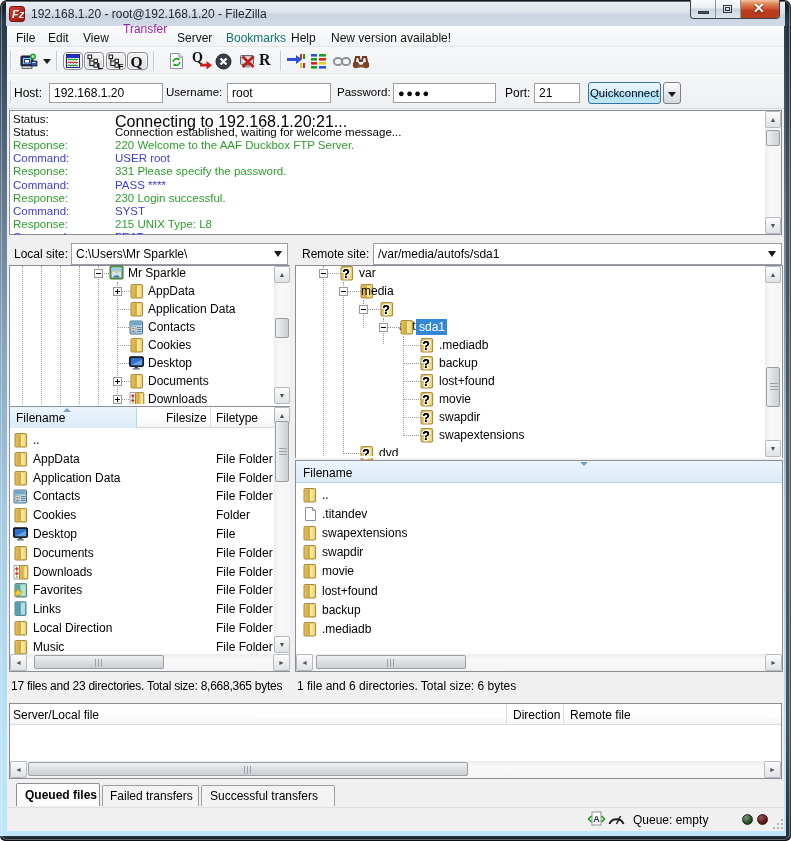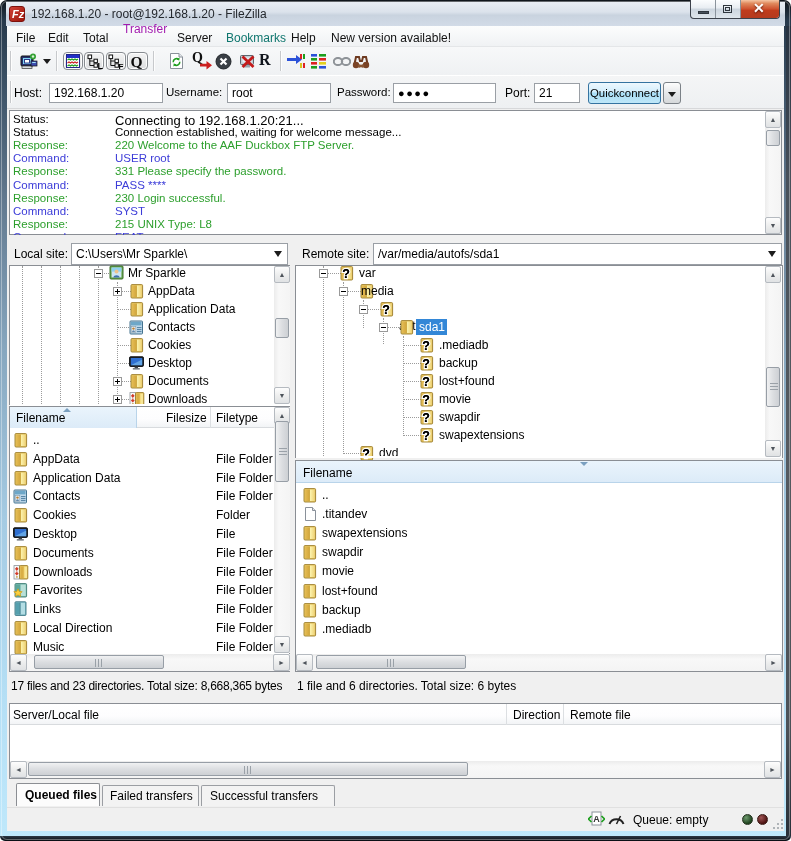--- a/index.html
+++ b/index.html
@@ -43,21 +43,21 @@
     <span style="left:7px;top:11px;width:11px;height:3px;background:#47505a;border:1px solid #2f363d;position:absolute"></span>
     <div style="left:32px;top:5px;width:9px;height:8px;border:1px solid #2f363d;background:transparent;position:absolute">
       <div style="left:1px;top:1px;width:5px;height:4px;border:1px solid #2f363d"></div>
     </div>
     <span style="left:62px;top:0px;font-size:14px;font-weight:bold;color:#fff;text-shadow:0 1px 2px rgba(60,10,0,.8)">✕</span>
   </div>
 <div style="left:7px;top:26px;width:777px;height:805px;background:#f0f0f0"></div>
 <div style="left:7px;top:26px;width:777px;height:21px;background:linear-gradient(180deg,#fcfdfd,#f0f2f4);border-bottom:1px solid #e4e6e8"></div>
 <span style="left:16px;top:31px;color:#121212">File</span>
 <span style="left:48px;top:31px;color:#121212">Edit</span>
-<span style="left:83px;top:31px;color:#121212">Total</span>
+<span style="left:83px;top:31px;color:#121212">View</span>
 <span style="left:123px;top:22px;color:#a21caf">Transfer</span>
 <span style="left:177px;top:31px;color:#121212">Server</span>
 <span style="left:226px;top:31px;color:#0f766e">Bookmarks</span>
 <span style="left:291px;top:31px;color:#121212">Help</span>
 <span style="left:331px;top:31px;color:#121212">New version available!</span>
 <div style="left:7px;top:47px;width:777px;height:28px;background:linear-gradient(180deg,#f7f8f9,#eff1f3)"></div>
 <div class="tbsep" style="left:10px;top:51px;height:20px"></div>
 <svg class="ic" style="left:20px;top:53px" width="18" height="17" viewBox="0 0 18 17">
     <rect x="1" y="3" width="12" height="10" rx="1" fill="#27316e" stroke="#111"></rect>
     <rect x="3" y="5" width="8" height="6" fill="#7fd4f2"></rect>
@@ -158,21 +158,21 @@
 <span class="lbl" style="left:337px;top:86px;font-size:11.5px">Password:</span>
 <div class="inp" style="left:393px;top:83px;width:103px;height:20px;font-size:11px;letter-spacing:1.5px;line-height:14px">●●●●</div>
 <span class="lbl" style="left:505px;top:86px">Port:</span>
 <div class="inp" style="left:534px;top:83px;width:46px;height:20px">21</div>
 <div style="left:588px;top:82px;width:73px;height:22px;border:1px solid #3573a0;border-radius:3px;background:linear-gradient(180deg,#eef8fe 0%,#d3eefc 45%,#a8ddf5 50%,#bfe7f8 100%);text-align:center"><span style="position:static;line-height:20px;font-size:11.4px">Quickconnect</span></div>
 <div style="left:663px;top:82px;width:18px;height:22px;border:1px solid #7b8187;border-radius:3px;background:linear-gradient(180deg,#fdfdfd,#e4e6e8 55%,#d6d9db)">
     <div style="left:4px;top:9px;width:0;height:0;border-left:4px solid transparent;border-right:4px solid transparent;border-top:5px solid #1c1c1c"></div>
   </div>
 <div style="left:9px;top:110px;width:773px;height:125px;border:1px solid #8a8e94;background:#fff"></div>
 <span class="lbl" style="left:13px;top:113.0px;font-size:11.5px;color:#000">Status:</span>
-<span class="lbl" style="left:115px;top:113.0px;font-size:13px;color:#000">Connecting to 192.168.1.20:21...</span>
+<span class="lbl" style="left:115px;top:113.0px;font-size:16px;color:#000">Connecting to 192.168.1.20:21...</span>
 <span class="lbl" style="left:13px;top:126.1px;font-size:11.5px;color:#000">Status:</span>
 <span class="lbl" style="left:115px;top:126.1px;font-size:11.5px;color:#000">Connection established, waiting for welcome message...</span>
 <span class="lbl" style="left:13px;top:139.2px;font-size:11.5px;color:#2c9f2c">Response:</span>
 <span class="lbl" style="left:115px;top:139.2px;font-size:11.5px;color:#2c9f2c">220 Welcome to the AAF Duckbox FTP Server.</span>
 <span class="lbl" style="left:13px;top:152.3px;font-size:11.5px;color:#3c3cd8">Command:</span>
 <span class="lbl" style="left:115px;top:152.3px;font-size:11.5px;color:#3c3cd8">USER root</span>
 <span class="lbl" style="left:13px;top:165.4px;font-size:11.5px;color:#2c9f2c">Response:</span>
 <span class="lbl" style="left:115px;top:165.4px;font-size:11.5px;color:#2c9f2c">331 Please specify the password.</span>
 <span class="lbl" style="left:13px;top:178.5px;font-size:11.5px;color:#3c3cd8">Command:</span>
 <span class="lbl" style="left:115px;top:178.5px;font-size:11.5px;color:#3c3cd8">PASS ****</span>

